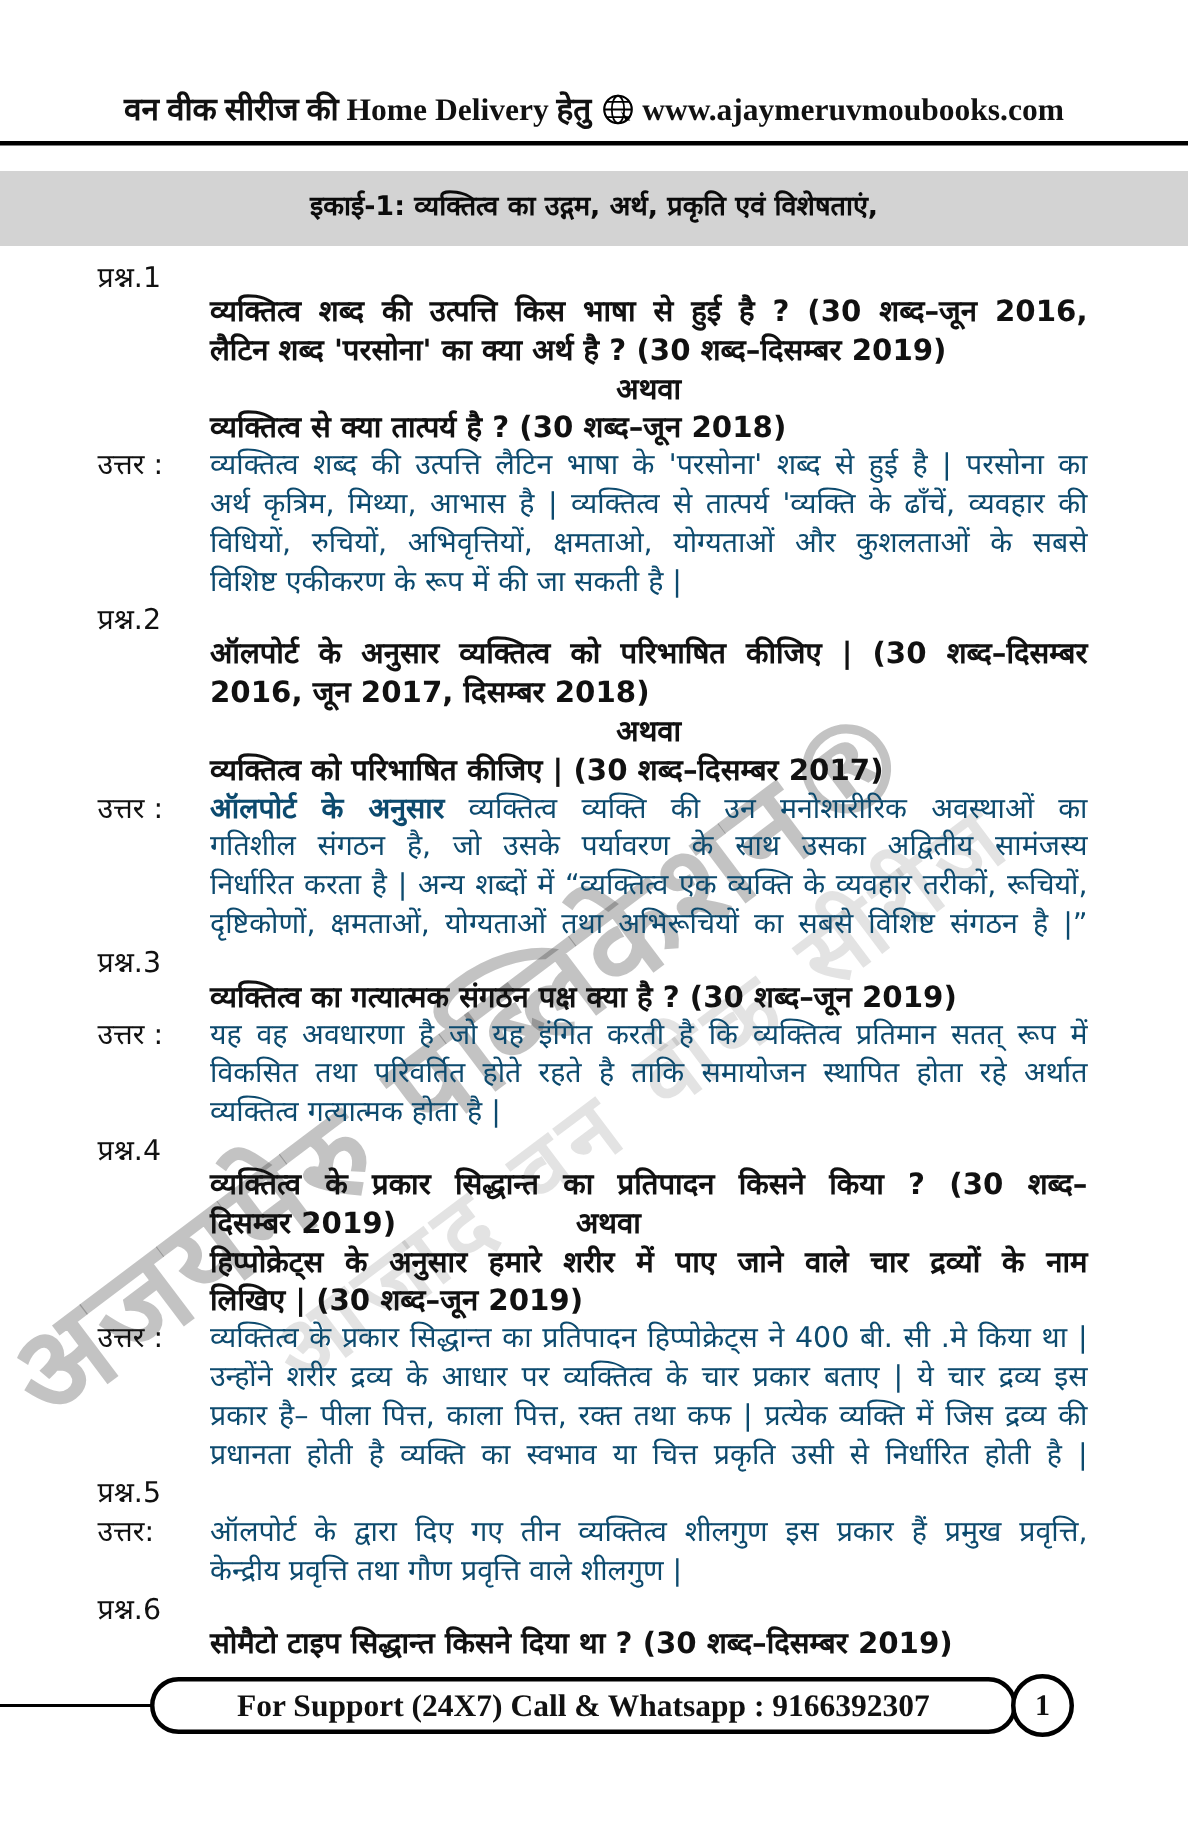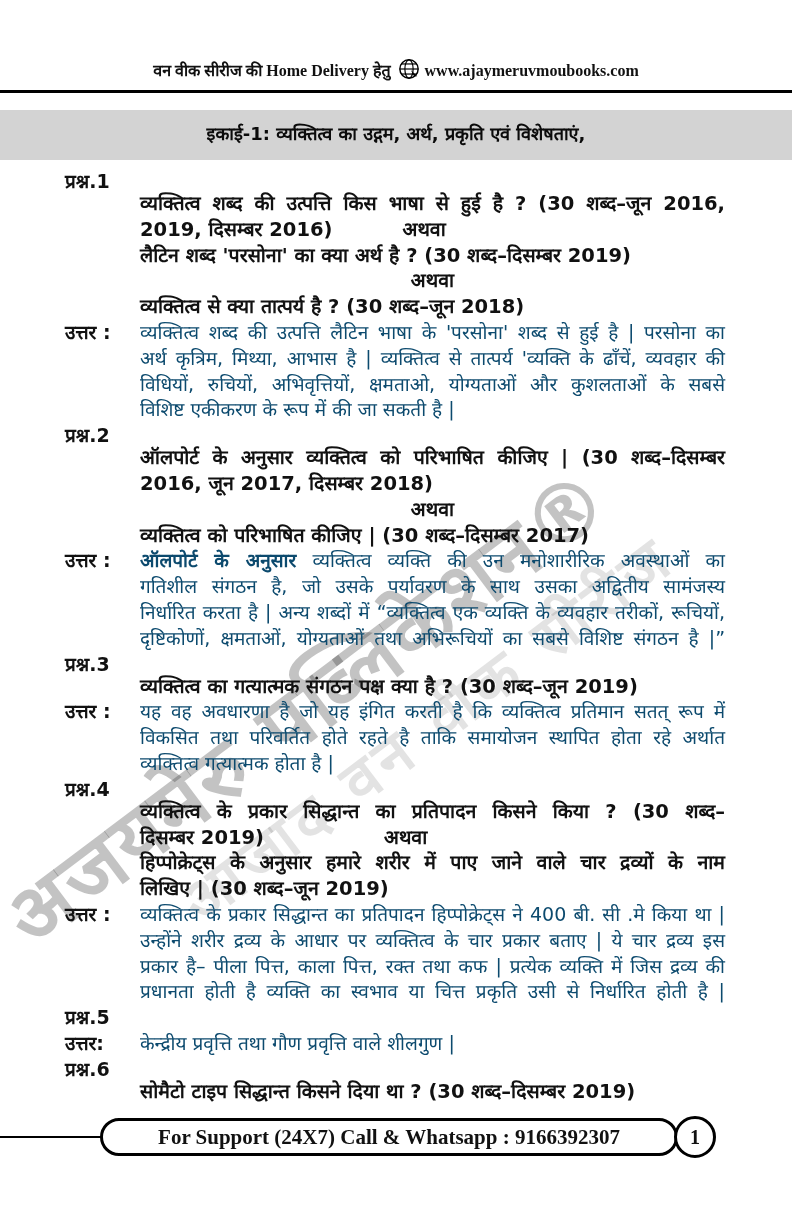--- a/index.html
+++ b/index.html
@@ -13,21 +13,21 @@
   }
   
   .header{
     position:relative;z-index:2;
     padding-top:58px;
     text-align:center;
     border-bottom:3px solid #000;
     padding-bottom:6px;
   }
   .header .ht{
-    font-weight:bold;font-size:16px;
+    font-weight:bold;font-size:21px;
     font-family:"Liberation Serif","DejaVu Sans",serif;
   }
   .globe{display:inline-block;vertical-align:-4px;margin:0 5px 0 7px;}
   
   .unit-box{
     position:relative;z-index:2;
     margin-top:17px;
     background:#d3d3d3;
     text-align:center;
     padding:6px 40px 8px 40px;
@@ -36,21 +36,21 @@
     font-weight:bold;font-size:18px;line-height:36px;color:#0b0b0b;
   }
   
   .content{
     position:relative;z-index:2;
     padding:9px 67px 0 65px;
     font-size:19px;line-height:25.8px;
   }
   .sec-head{font-weight:bold;font-size:20px;margin-left:75px;}
   .blk{display:flex;}
-  .lbl{width:75px;flex:none;font-weight:bold;font-size:19px;}
+  .lbl{width:75px;flex:none;font-weight:normal;font-size:19px;}
   .bdy{flex:1;min-width:0;}
   .q .bdy{font-weight:bold;font-size:19.5px;margin-top:22px;}
   .a .bdy{font-weight:normal;color:#0c4a6e;}
   .line{white-space:normal;}
   .j{text-align:justify;text-align-last:justify;}
   .or-c{text-align:center;font-weight:bold;}
   .or-i{font-weight:bold;display:inline-block;}
   .gap70{margin-left:70px;}
   .gap120{margin-left:120px;}
   .b{font-weight:bold;}
@@ -117,21 +117,20 @@
     <div class="t">इकाई-1: व्यक्तित्व का उद्गम, अर्थ, प्रकृति एवं विशेषताएं,</div>
   </div>
 
   <div class="content">
 
 
     <div class="blk q">
       <div class="lbl">प्रश्न.1</div>
       <div class="bdy">
         <div class="line j">व्यक्तित्व शब्द की उत्पत्ति किस भाषा से हुई है ? (30 शब्द–जून 2016,</div>
-        <div class="line"><span>2019, दिसम्बर 2016)</span><span class="or-i gap70">अथवा</span></div>
         <div class="line">लैटिन शब्द 'परसोना' का क्या अर्थ है ? (30 शब्द–दिसम्बर 2019)</div>
         <div class="or-c">अथवा</div>
         <div class="line">व्यक्तित्व  से क्या तात्पर्य है ? (30 शब्द–जून 2018)</div>
       </div>
     </div>
 
     <div class="blk a">
       <div class="lbl">उत्तर :</div>
       <div class="bdy">
         <div class="line j">व्यक्तित्व शब्द की उत्पत्ति लैटिन भाषा के 'परसोना' शब्द से हुई है | परसोना का</div>
@@ -197,20 +196,21 @@
       </div>
     </div>
 
     <div class="blk q">
       <div class="lbl">प्रश्न.5</div>
     </div>
 
     <div class="blk a">
       <div class="lbl">उत्तर:</div>
       <div class="bdy">
+        <div class="line j">ऑलपोर्ट के द्वारा दिए गए तीन व्यक्तित्व शीलगुण इस प्रकार हैं प्रमुख प्रवृत्ति,</div>
         <div class="line">केन्द्रीय प्रवृत्ति तथा गौण प्रवृत्ति वाले शीलगुण |</div>
       </div>
     </div>
 
     <div class="blk q">
       <div class="lbl">प्रश्न.6</div>
       <div class="bdy">
         <div class="line">सोमैटो टाइप सिद्धान्त किसने दिया था ? (30 शब्द–दिसम्बर 2019)</div>
       </div>
     </div>

